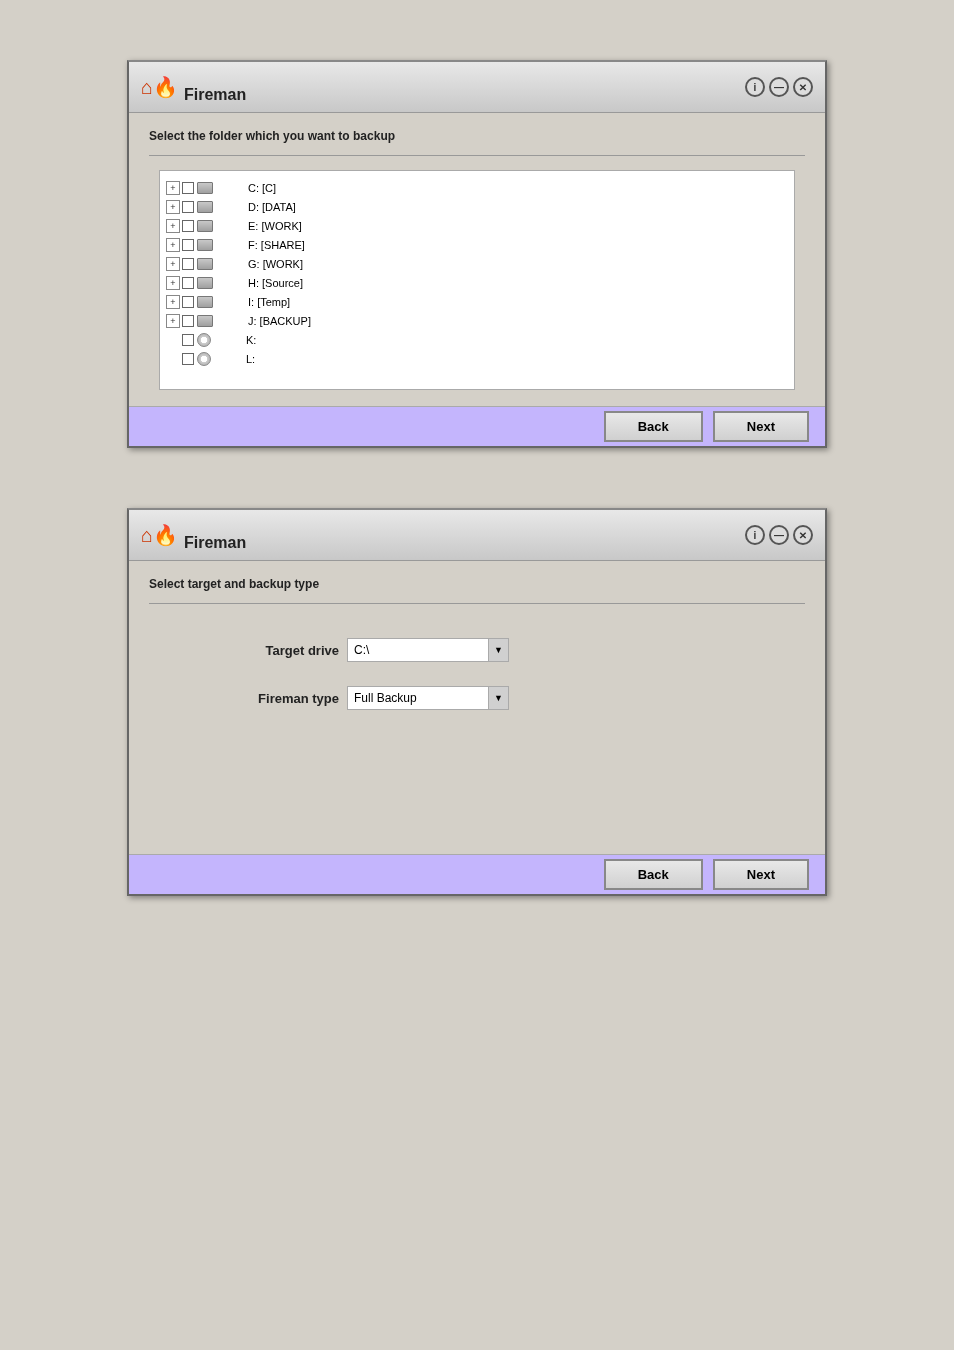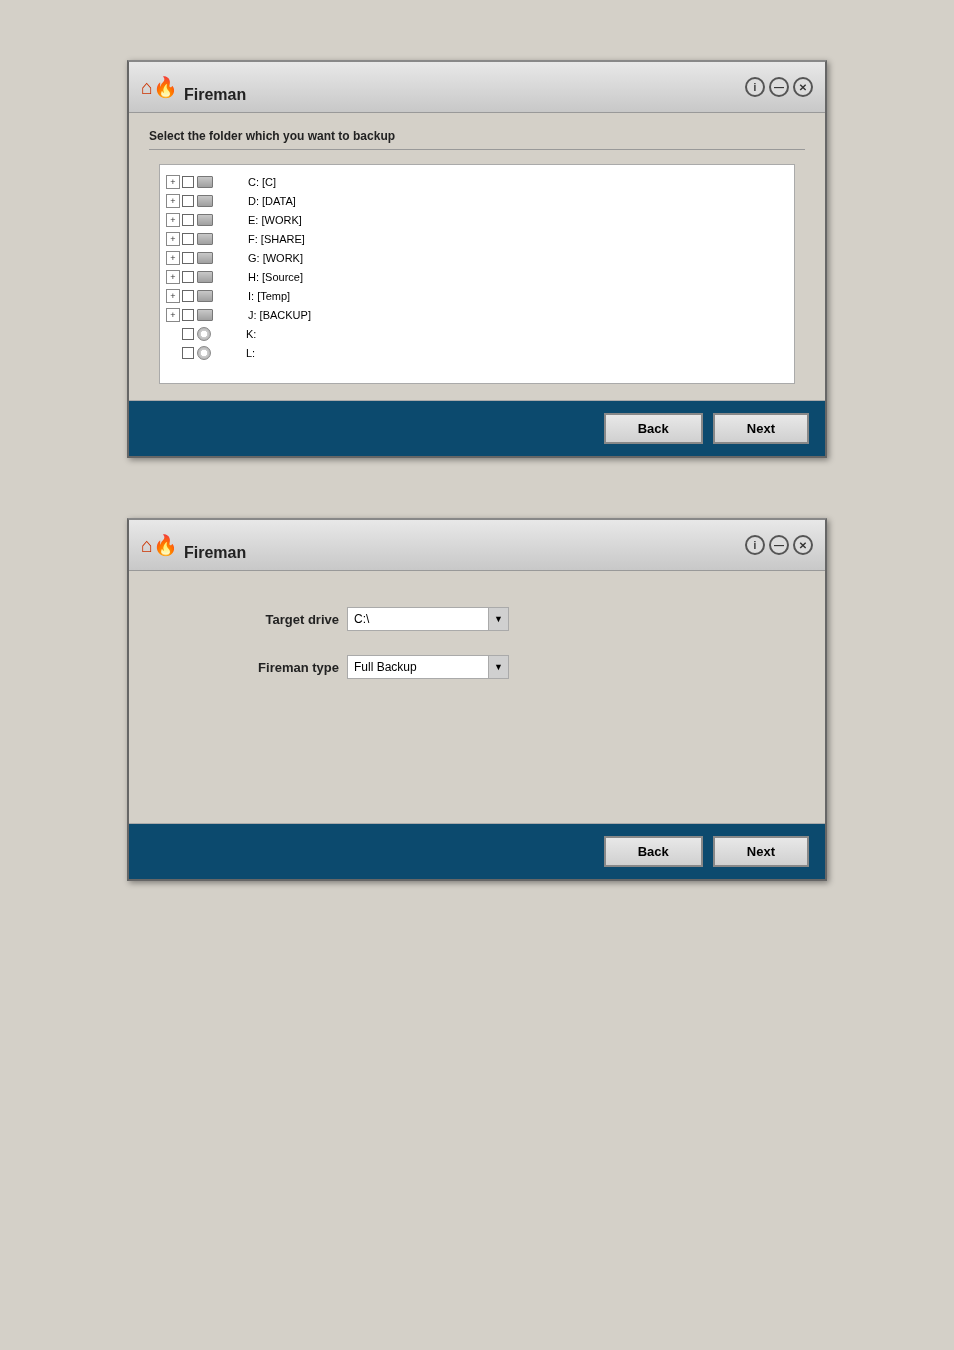--- a/index.html
+++ b/index.html
@@ -80,21 +80,21 @@
 
     .window-body {
       padding: 16px 20px;
     }
 
     .section-title {
       font-size: 12px;
       font-weight: bold;
       color: #222;
       border-bottom: 1px solid #999;
-      padding-bottom: 6px;
+      padding-bottom: 12px;
       margin-bottom: 14px;
     }
 
     
     .tree-panel {
       background: white;
       border: 1px solid #aaa;
       height: 220px;
       overflow-y: auto;
       padding: 8px 6px;
@@ -155,23 +155,23 @@
     }
 
     .tree-label {
       font-size: 11px;
       color: #000;
       margin-left: 32px;
     }
 
     
     .footer-bar {
-      background: #0c4a6e;
+      background: #c4b5fd;
       border-top: 1px solid #aaa;
-      padding: 12px 16px;
+      padding: 4px 16px;
       display: flex;
       justify-content: flex-end;
       gap: 10px;
       align-items: center;
     }
 
     .btn {
       padding: 6px 32px;
       font-size: 13px;
       font-weight: bold;
@@ -338,20 +338,21 @@
       <span class="app-name">Fireman</span>
     </div>
     <div class="title-bar-controls">
       <div class="ctrl-btn info">i</div>
       <div class="ctrl-btn minimize">—</div>
       <div class="ctrl-btn close">✕</div>
     </div>
   </div>
 
   <div class="window-body">
+    <div class="section-title">Select target and backup type</div>
 
     <div class="form-area">
       <div class="form-row">
         <label class="form-label">Target drive</label>
         <div class="select-border">
           <select>
             <option>C:\</option>
             <option>D:\</option>
             <option>E:\</option>
             <option>F:\</option>

